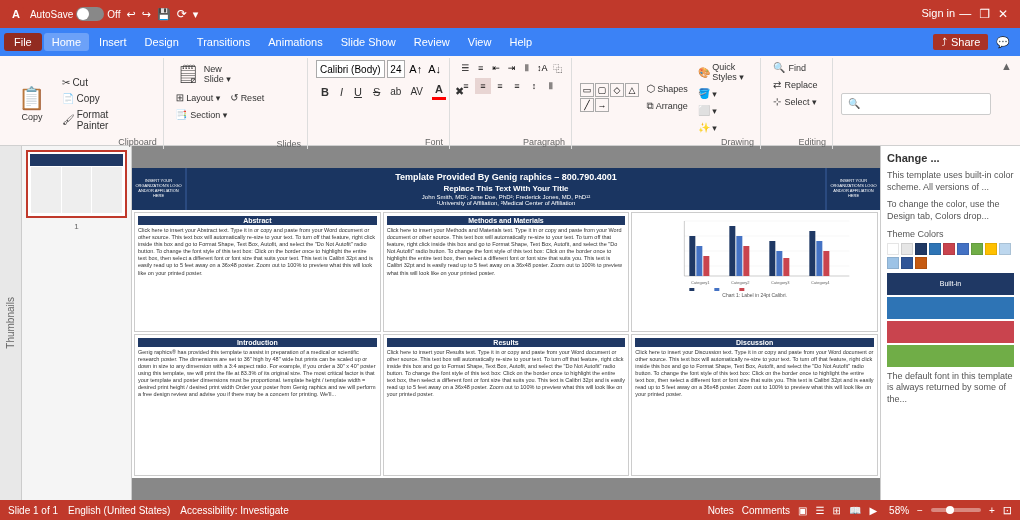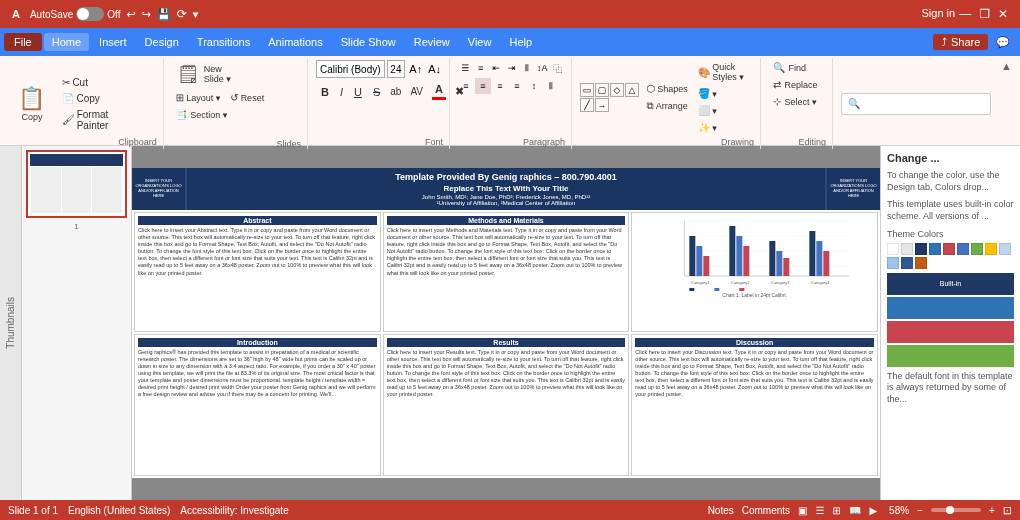--- a/index.html
+++ b/index.html
@@ -613,22 +613,22 @@
 Zoom out to 100% to preview what this will look like on your printed poster.</div>
             </div>
           </div>
 
         </div>
       </div>
     </div>
 
     <div class="right-panel">
       <div class="right-panel-title">Change ...</div>
+      <div class="right-panel-text">This template uses built-in color scheme. All versions of ...</div>
       <div class="right-panel-text">To change the color, use the Design tab, Colors drop...</div>
-      <div class="right-panel-text">This template uses built-in color scheme. All versions of ...</div>
 
       <div style="font-size:9px; color:#555; margin-bottom:2px;">Theme Colors</div>
       <div class="color-grid">
         <div class="color-cell" style="background:#ffffff;"></div>
         <div class="color-cell" style="background:#e6e6e6;"></div>
         <div class="color-cell" style="background:#1f3864;"></div>
         <div class="color-cell" style="background:#2e74b5;"></div>
         <div class="color-cell" style="background:#c9444e;"></div>
         <div class="color-cell" style="background:#4472c4;"></div>
         <div class="color-cell" style="background:#70ad47;"></div>

